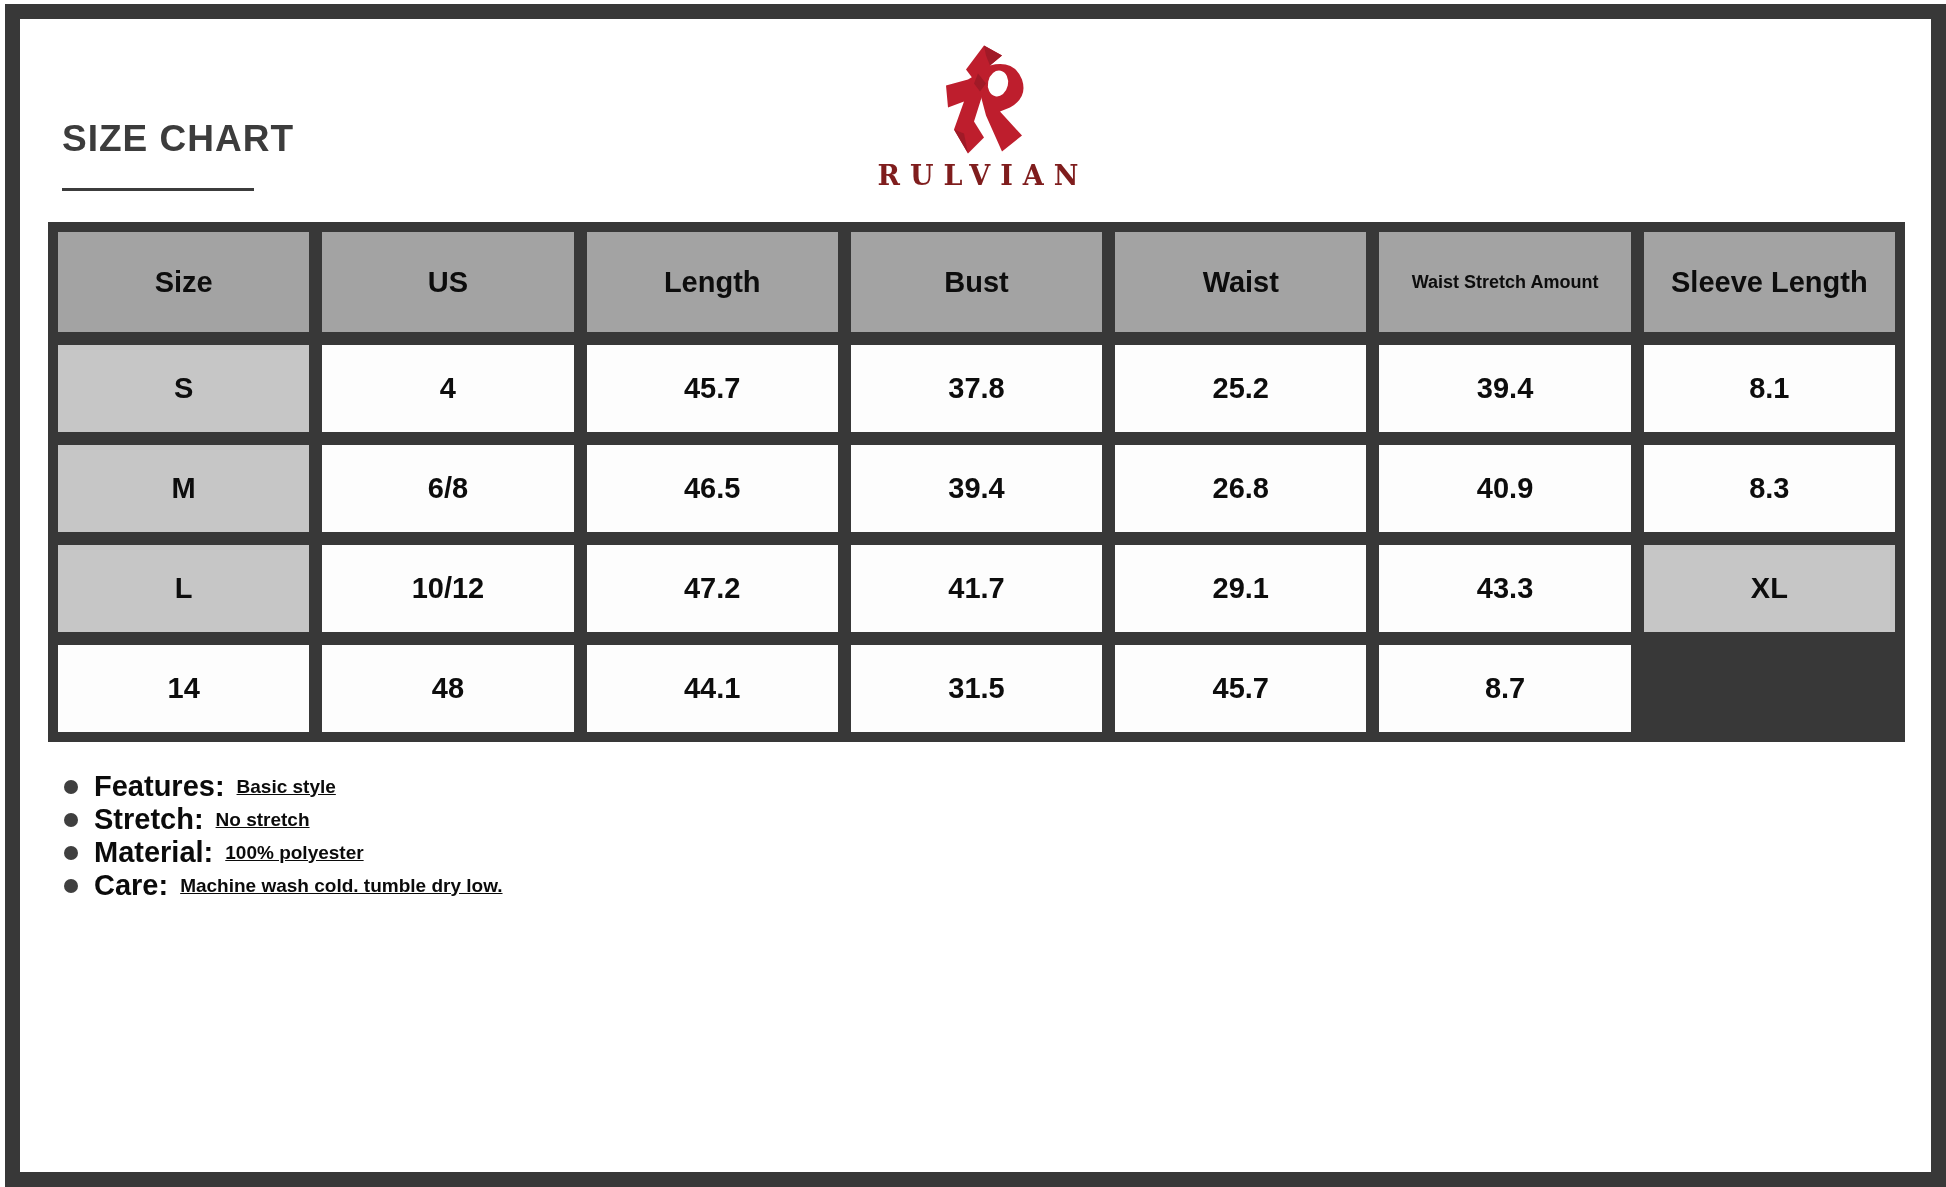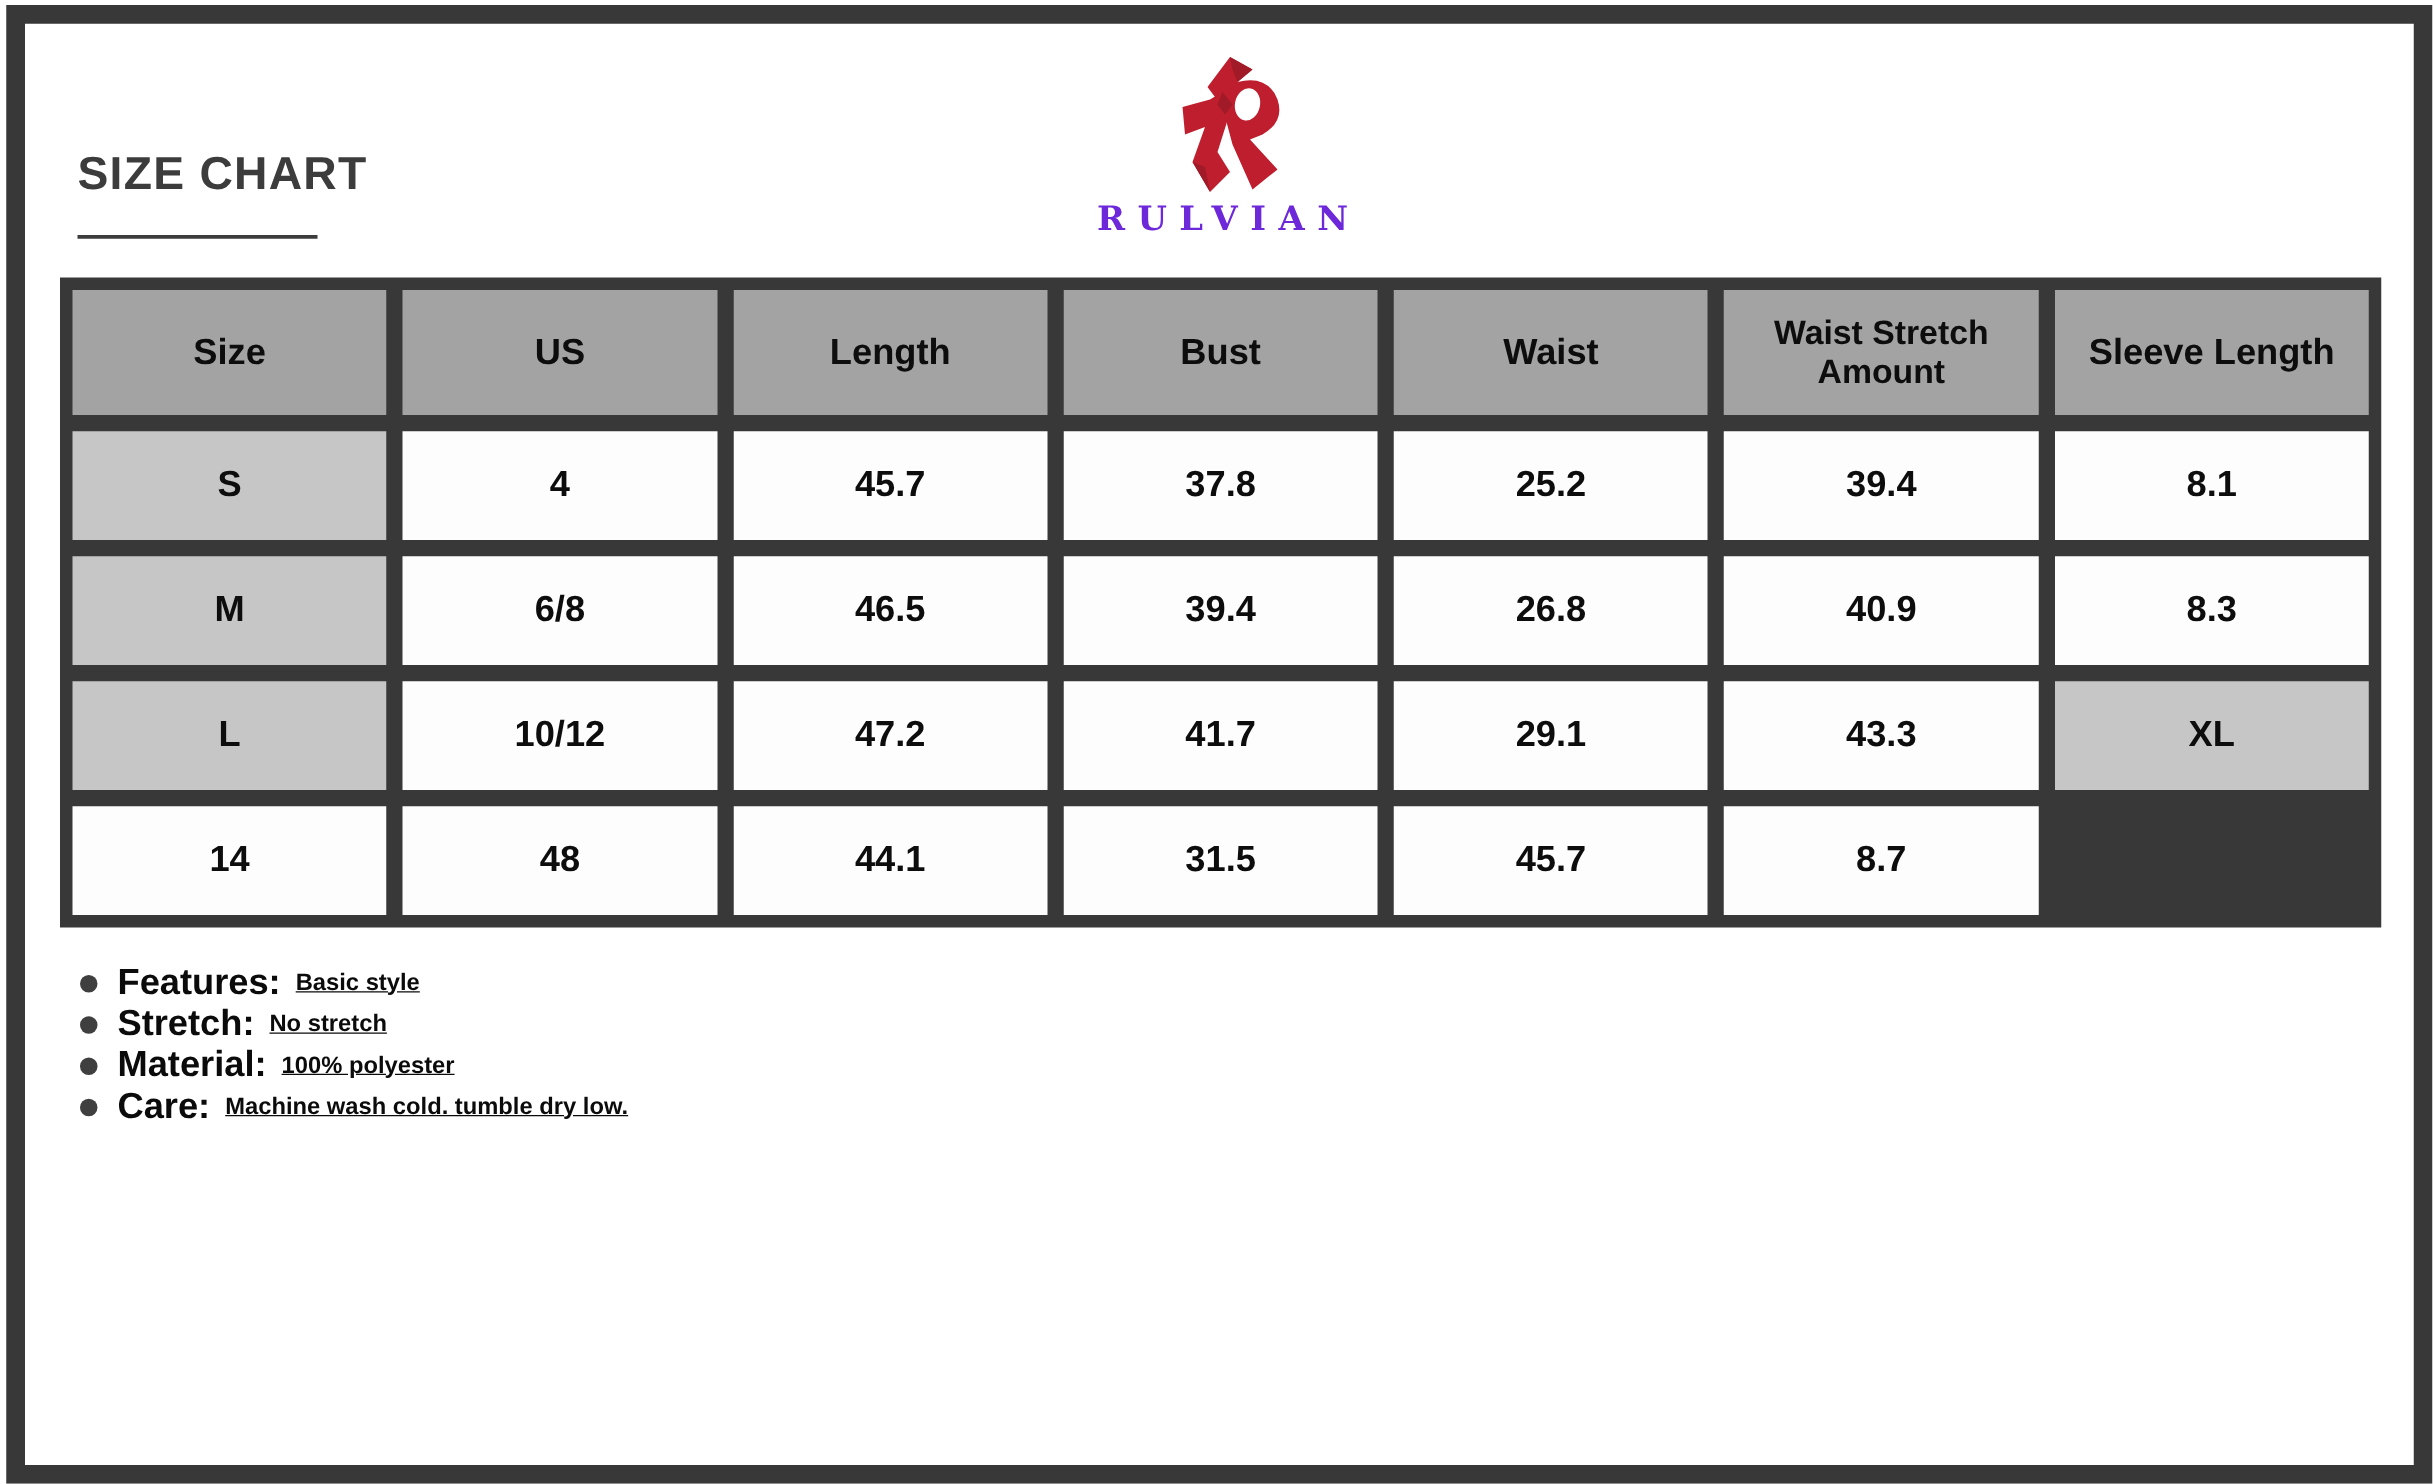--- a/index.html
+++ b/index.html
@@ -19,35 +19,35 @@
   .title-underline{
     position:absolute;left:62px;top:188px;width:192px;height:3px;background:#3c3c3c;
   }
   
   .logo{
     position:absolute;left:858px;top:38px;width:240px;text-align:center;
   }
   .logo svg{display:block;margin:0 auto;}
   .logo-text{
     font-family:"DejaVu Serif",serif;font-weight:bold;font-size:27px;
-    letter-spacing:10px;color:#6d28d9;margin-top:4px;padding-left:10px;white-space:nowrap;
+    letter-spacing:10px;color:#7f1d1d;margin-top:4px;padding-left:10px;white-space:nowrap;
   }
   
   .size-table{
     position:absolute;left:48px;top:222px;width:1857px;box-sizing:border-box;
     background:#383838;padding:10px;
     display:grid;grid-template-columns:repeat(7,1fr);
     grid-template-rows:100px repeat(4,87px);gap:13px;
   }
   .cell{
     display:flex;align-items:center;justify-content:center;
     font-weight:bold;color:#0d0d0d;text-align:center;
   }
   .th{background:#a3a3a3;font-size:29px;}
-  .th.small{font-size:27px;}
+  .th.small{font-size:18px;}
   .td{background:#fdfdfd;font-size:29px;}
   .td.rowhead{background:#c6c6c6;}
   
   .specs{
     position:absolute;left:64px;top:770px;display:flex;flex-direction:column;
   }
   .spec{display:flex;align-items:center;}
   .dot{width:14px;height:14px;border-radius:50%;background:#3f3f3f;margin-right:16px;flex:0 0 auto;}
   .spec-label{font-weight:bold;font-size:29px;color:#0b0b0b;}
   .spec-value{font-weight:bold;font-size:19px;color:#0b0b0b;margin-left:12px;text-decoration:underline;}

